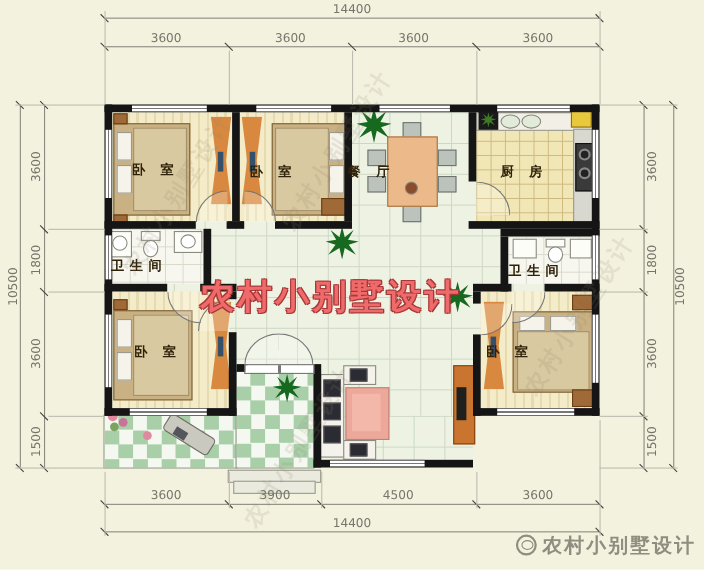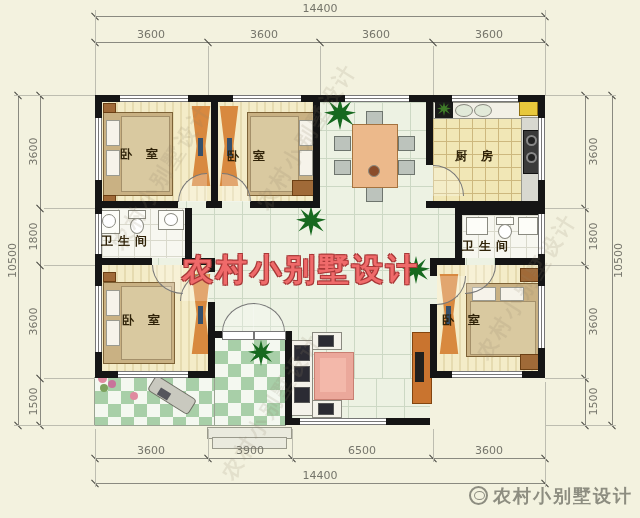--- a/index.html
+++ b/index.html
@@ -218,20 +218,21 @@
   <div class="abs arc" style="left:465px;top:265px;width:30px;height:28px;border-radius:0 0 100% 0;border-width:0 1px 1px 0;"></div>
   <div class="abs arc" style="left:433px;top:165px;width:30px;height:30px;border-radius:0 100% 0 0;border-width:1px 1px 0 0;"></div>
   <div class="abs arc" style="left:180px;top:272px;width:28px;height:28px;border-radius:100% 0 0 0;border-width:1px 0 0 1px;"></div>
   <div class="abs arc" style="left:437px;top:276px;width:28px;height:28px;border-radius:0 0 100% 0;border-width:0 1px 1px 0;"></div>
   <div class="abs arc" style="left:222px;top:303px;width:31px;height:28px;border-radius:100% 0 0 0;border-width:1px 0 0 1px;"></div>
   <div class="abs arc" style="left:253px;top:303px;width:31px;height:28px;border-radius:0 100% 0 0;border-width:1px 1px 0 0;"></div>
   <div class="abs" style="left:222px;top:331px;width:62px;height:7px;background:linear-gradient(to right,#fff 0 30px,#777 30px 32px,#fff 32px 62px);border:1px solid #777;"></div>
 
   <div class="abs roomlabel ls2" style="left:120px;top:146px;width:80px;">卧室</div>
   <div class="abs roomlabel ls2" style="left:227px;top:148px;width:80px;">卧室</div>
+  <div class="abs roomlabel ls2" style="left:316px;top:148px;width:80px;">餐厅</div>
   <div class="abs roomlabel ls2" style="left:455px;top:148px;width:80px;">厨房</div>
   <div class="abs roomlabel ls3" style="left:101px;top:233px;width:82px;">卫生间</div>
   <div class="abs roomlabel ls3" style="left:462px;top:238px;width:78px;">卫生间</div>
   <div class="abs roomlabel ls2" style="left:122px;top:312px;width:80px;">卧室</div>
   <div class="abs roomlabel ls2" style="left:442px;top:312px;width:80px;">卧室</div>
 
   <div class="abs dimline" style="left:95px;top:16px;width:450px;height:1px;"></div>
   <div class="abs dimtext" style="left:290px;top:2px;width:60px;">14400</div>
   <div class="abs dimline" style="left:95px;top:42px;width:450px;height:1px;"></div>
   <div class="abs dimtext" style="left:121px;top:28px;width:60px;">3600</div>
@@ -247,21 +248,21 @@
   <div class="abs tick" style="left:540px;top:42px;"></div>
   <div class="abs ext" style="left:95px;top:10px;width:1px;height:85px;"></div>
   <div class="abs ext" style="left:545px;top:10px;width:1px;height:85px;"></div>
   <div class="abs ext" style="left:208px;top:46px;width:1px;height:49px;"></div>
   <div class="abs ext" style="left:320px;top:46px;width:1px;height:49px;"></div>
   <div class="abs ext" style="left:433px;top:46px;width:1px;height:49px;"></div>
 
   <div class="abs dimline" style="left:95px;top:458px;width:450px;height:1px;"></div>
   <div class="abs dimtext" style="left:121px;top:444px;width:60px;">3600</div>
   <div class="abs dimtext" style="left:220px;top:444px;width:60px;">3900</div>
-  <div class="abs dimtext" style="left:332px;top:444px;width:60px;">6500</div>
+  <div class="abs dimtext" style="left:332px;top:444px;width:60px;">4500</div>
   <div class="abs dimtext" style="left:459px;top:444px;width:60px;">3600</div>
   <div class="abs dimline" style="left:95px;top:483px;width:450px;height:1px;"></div>
   <div class="abs dimtext" style="left:290px;top:469px;width:60px;">14400</div>
   <div class="abs tick" style="left:90px;top:458px;"></div>
   <div class="abs tick" style="left:203px;top:458px;"></div>
   <div class="abs tick" style="left:287px;top:458px;"></div>
   <div class="abs tick" style="left:428px;top:458px;"></div>
   <div class="abs tick" style="left:540px;top:458px;"></div>
   <div class="abs tick" style="left:90px;top:483px;"></div>
   <div class="abs tick" style="left:540px;top:483px;"></div>

